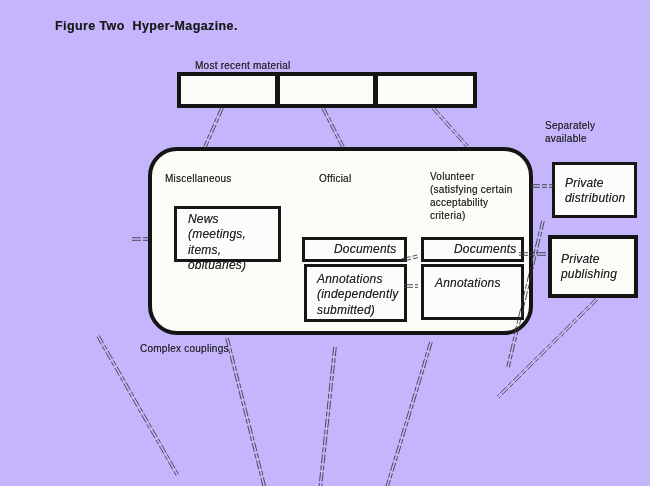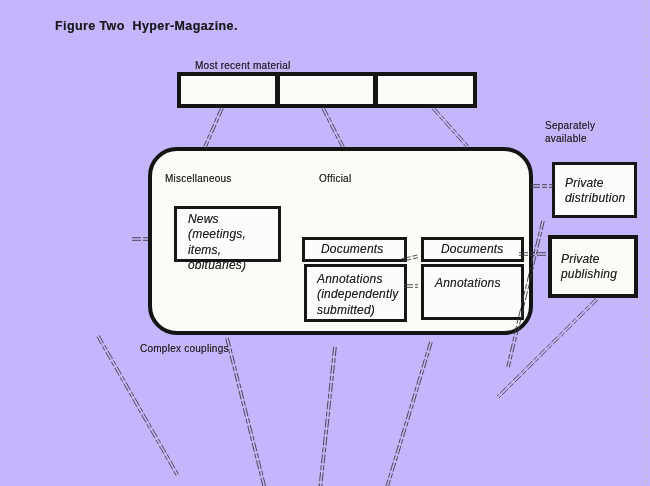--- a/index.html
+++ b/index.html
@@ -13,21 +13,21 @@
     text-shadow:0 0 .4px rgba(20,20,20,.55);white-space:pre-line;
   }
   .title{
     font-size:12.5px;font-weight:bold;letter-spacing:.4px;white-space:pre;
     color:#1a1a1a;text-shadow:0 0 .4px rgba(0,0,0,.5);
   }
   .box{box-sizing:border-box;border:4px solid #141414;background:#fbfbf8;}
   .ibox{box-sizing:border-box;border:3px solid #161616;background:#fcfcfa;}
   .boxtext{font-size:12px;letter-spacing:.2px;line-height:1.28;white-space:pre-line;
     color:#222;text-shadow:0 0 .4px rgba(20,20,20,.55);font-style:italic;}
-  .vcenter{display:flex;align-items:center;}
+  .vcenter{display:flex;align-items:center;padding-left:13px;}
   .center{display:flex;align-items:center;justify-content:center;}
   .divider{position:absolute;top:0;bottom:0;width:5px;background:#141414;}
   svg{position:absolute;left:0;top:0;pointer-events:none;}
 </style>
 </head>
 <body>
 
 <div id="page">
 
   <div class="abs title" style="left:55px;top:19px;">Figure Two  Hyper-Magazine.</div>
@@ -39,20 +39,24 @@
   </div>
 
   <div class="abs lbl" style="left:545px;top:119px;">Separately
 available</div>
 
 
   <div class="abs box" style="left:148px;top:147px;width:385px;height:188px;border-radius:29px;">
 
     <div class="abs lbl" style="left:13px;top:21px;">Miscellaneous</div>
     <div class="abs lbl" style="left:167px;top:21px;">Official</div>
+    <div class="abs lbl" style="left:278px;top:19px;width:96px;">Volunteer
+(satisfying certain
+acceptability
+criteria)</div>
 
     <div class="abs ibox" style="left:22px;top:55px;width:107px;height:56px;">
       <div class="boxtext" style="padding:3px 9px 0 11px;">News
 (meetings,
 items,
 obituaries)</div>
     </div>
 
 
     <div class="abs ibox vcenter" style="left:150px;top:86px;width:105px;height:25px;">

